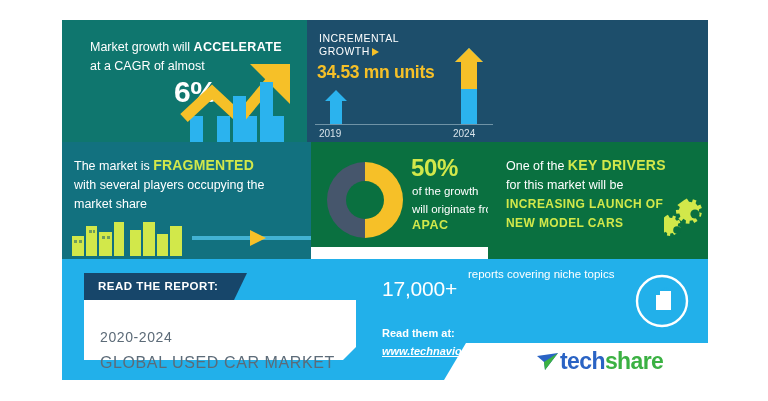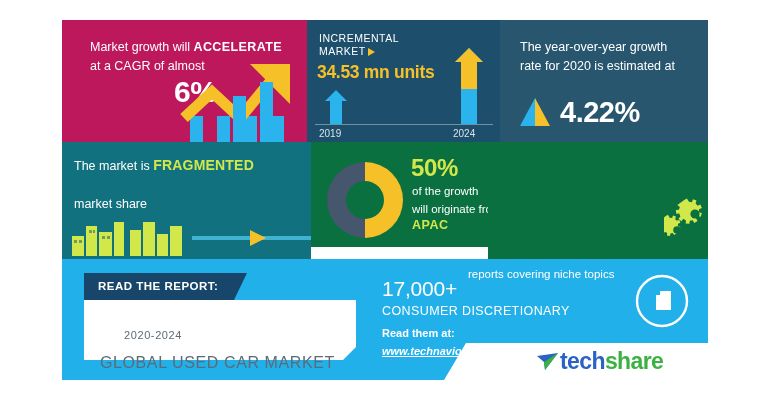--- a/index.html
+++ b/index.html
@@ -2,21 +2,21 @@
 <html><head>
 <meta charset="utf-8">
 <style>
   html,body{margin:0;padding:0;background:#ffffff;}
   body{width:768px;height:401px;overflow:hidden;font-family:"Liberation Sans",sans-serif;}
 
   .frame{position:absolute;left:62px;top:20px;width:646px;height:360px;overflow:hidden;}
 
   
   .row1{position:absolute;left:0;top:0;width:646px;height:122px;background:#1d4e6b;}
-  .r1-a{position:absolute;left:0;top:0;width:245px;height:137px;background:#be185d;overflow:hidden;}
+  .r1-a{position:absolute;left:0;top:0;width:245px;height:137px;background:#0f766e;overflow:hidden;}
   .r1-b{position:absolute;left:245px;top:0;width:193px;height:122px;background:#1d4e6b;overflow:hidden;}
   .r1-c{position:absolute;left:438px;top:0;width:208px;height:122px;background:#28566e;overflow:hidden;}
 
   .txt-w{color:#ffffff;font-size:12.5px;line-height:19px;}
   .txt-w b{font-weight:bold;letter-spacing:.4px;}
 
   .cagr-text{position:absolute;left:28px;top:18px;width:215px;}
   .pct6{position:absolute;left:112px;top:55px;font-size:30px;font-weight:bold;color:#ffffff;letter-spacing:-.5px;}
 
   
@@ -65,21 +65,21 @@
   .row3{position:absolute;left:0;top:239px;width:646px;height:121px;background:#22b0ea;}
   .row3 .dots{position:absolute;left:0;top:0;width:646px;height:121px;
      background-image:radial-gradient(#ffffff 0.6px, transparent 0.7px);
      background-size:4px 4px;opacity:.14;}
   .rtr-tab{position:absolute;left:22px;top:14px;width:150px;height:27px;background:#17466a;}
   .rtr-tab:after{content:"";position:absolute;right:-13px;top:0;width:0;height:0;border-top:27px solid #17466a;border-right:13px solid transparent;}
   .rtr-label{position:absolute;left:14px;top:7px;color:#ffffff;font-size:11.5px;font-weight:bold;letter-spacing:.5px;}
   .rtr-card{position:absolute;left:22px;top:41px;width:272px;height:60px;background:#ffffff;}
   .rtr-card:after{content:"";position:absolute;right:0;bottom:0;width:0;height:0;border-bottom:13px solid #22b0ea;border-left:13px solid transparent;}
   .rtr-t1{position:absolute;left:16px;top:14px;color:#5c6b78;font-size:16px;letter-spacing:.6px;margin-top:40px;}
-  .rtr-t2{position:absolute;left:16px;top:29px;color:#5c6b78;font-size:11px;letter-spacing:.6px;margin-left:24px;}
+  .rtr-t2{position:absolute;left:16px;top:29px;color:#5c6b78;font-size:14px;letter-spacing:.6px;}
 
   .rc-num{position:absolute;left:320px;top:18px;font-size:21px;font-weight:normal;color:#ffffff;letter-spacing:-.2px;}
   .rc-rep{position:absolute;left:406px;top:9px;color:#ffffff;font-size:11.5px;}
   .rc-cat{position:absolute;left:320px;top:45px;color:#ffffff;font-size:12.5px;letter-spacing:.4px;}
   .rc-read{position:absolute;left:320px;top:68px;color:#ffffff;font-size:11px;font-weight:bold;}
   .rc-url{position:absolute;left:320px;top:86px;color:#ffffff;font-size:11px;font-style:italic;font-weight:bold;text-decoration:underline;}
   .bagcircle{position:absolute;left:572px;top:14px;}
 
   .logowrap{position:absolute;left:404px;top:84px;width:242px;height:37px;background:#ffffff;}
   .logowrap:before{content:"";position:absolute;left:-22px;top:0;width:0;height:0;border-bottom:37px solid #ffffff;border-left:22px solid transparent;}
@@ -116,56 +116,45 @@
         <rect x="2" y="0" width="13" height="60" fill="#2bb3ee"></rect>
       </svg>
       <svg style="position:absolute;left:169px;top:76px" width="26" height="46">
         <rect x="2" y="0" width="13" height="46" fill="#2bb3ee"></rect>
       </svg>
     </div>
 
     <div class="r1-b">
       <div class="ig-title">
         <span>INCREMENTAL</span><br>
-        <span>MARKET</span><span class="ig-tri"></span>
+        <span>GROWTH</span><span class="ig-tri"></span>
       </div>
       <div class="ig-val">34.53 mn units</div>
 
       <svg class="col2019" width="24" height="34">
         <polygon points="11,0 22,11 17,11 17,34 5,34 5,11 0,11" fill="#2bb3ee"></polygon>
       </svg>
       <svg class="col2024" width="30" height="76">
         <polygon points="14,0 28,14 22,14 22,76 6,76 6,14 0,14" fill="#2bb3ee"></polygon>
         <polygon points="14,0 28,14 22,14 22,41 6,41 6,14 0,14" fill="#f6c028"></polygon>
       </svg>
 
       <div class="ig-axis"></div>
       <div class="ig-2019">2019</div>
       <div class="ig-2024">2024</div>
     </div>
 
-    <div class="r1-c">
-      <div class="yoy-text txt-w">
-        <span>The year-over-year growth</span><br>
-        <span>rate for 2020 is estimated at</span>
-      </div>
-      <svg class="yoy-tri" width="34" height="28">
-        <polygon points="17,0 2,28 17,28" fill="#2bb3ee"></polygon>
-        <polygon points="17,0 32,28 17,28" fill="#f6c028"></polygon>
-      </svg>
-      <div class="yoy-val">4.22%</div>
-    </div>
   </div>
 
   <div class="row2">
 
     <div class="r2-a">
       <div class="frag-text">
         <span>The market is </span><span class="hl">FRAGMENTED</span><br>
-        <br>
+        <span>with several players occupying the</span><br>
         <span>market share</span>
       </div>
       <svg style="position:absolute;left:2px;top:68px" width="250" height="49">
         <g fill="#d2e84a">
           <rect x="8" y="26" width="12" height="20"></rect>
             <rect x="22" y="16" width="11" height="30"></rect>
           <rect x="35" y="22" width="13" height="24"></rect>
             <rect x="50" y="12" width="10" height="34"></rect>
           <rect x="66" y="20" width="11" height="26"></rect>
             <rect x="79" y="12" width="12" height="34"></rect>
@@ -210,20 +199,26 @@
       </svg>
       <div class="d50">50%</div>
       <div class="dsub">
         <span>of the growth</span><br>
         <span>will originate from</span>
       </div>
       <div class="dapac">APAC</div>
     </div>
 
     <div class="r2-c">
+      <div class="kd-text">
+        <span>One of the </span><span class="hl">KEY DRIVERS</span><br>
+        <span>for this market will be</span><br>
+        <span class="hl2">INCREASING LAUNCH OF</span><br>
+        <span class="hl2">NEW MODEL CARS</span>
+      </div>
       <svg style="position:absolute;left:176px;top:56px" width="48" height="50">
         <g fill="#d2e84a">
           <path d="M32 6 l3.2 -1.8 2.6 4.1 3.6 .5 1.2 -3.6 4.4 1.4 -1.2 3.6 2.4 2.8 3.5 -1.5 1.8 4.3 -3.5 1.5 -.2 3.7 3.6 1 -1.1 4.5 -3.7 -1 -2.3 2.9 1.9 3.2 -4 2.4 -1.9 -3.2 -3.6 .7 -.4 3.7 -4.6 -.5 .4 -3.7 -3.2 -1.9 -2.4 2.9 -3.6 -3 2.4 -2.9 -1.3 -3.5 -3.7 .4 -.5 -4.6 3.7 -.4 1.1 -3.5 -3 -2.2z" transform="translate(-6,-3) scale(0.82)"></path>
           <circle cx="31" cy="16" r="4.6" fill="#0a7040"></circle>
         </g>
         <g fill="#d2e84a">
           <path d="M32 6 l3.2 -1.8 2.6 4.1 3.6 .5 1.2 -3.6 4.4 1.4 -1.2 3.6 2.4 2.8 3.5 -1.5 1.8 4.3 -3.5 1.5 -.2 3.7 3.6 1 -1.1 4.5 -3.7 -1 -2.3 2.9 1.9 3.2 -4 2.4 -1.9 -3.2 -3.6 .7 -.4 3.7 -4.6 -.5 .4 -3.7 -3.2 -1.9 -2.4 2.9 -3.6 -3 2.4 -2.9 -1.3 -3.5 -3.7 .4 -.5 -4.6 3.7 -.4 1.1 -3.5 -3 -2.2z" transform="translate(-20,14) scale(0.68)"></path>
           <circle cx="13" cy="32" r="3.8" fill="#0a7040"></circle>
         </g>
       </svg>
@@ -237,21 +232,20 @@
       <div class="rtr-label">READ THE REPORT:</div>
     </div>
 
     <div class="rtr-card">
       <div class="rtr-t1">GLOBAL USED CAR MARKET</div>
       <div class="rtr-t2">2020-2024</div>
     </div>
 
     <div class="rc-num">17,000+</div>
     <div class="rc-rep">reports covering niche topics</div>
-    <div class="rc-cat">CONSUMER DISCRETIONARY</div>
     <div class="rc-read">Read them at:</div>
     <div class="rc-url">www.technavio.com</div>
 
     <svg class="bagcircle" width="56" height="56">
       <circle cx="28" cy="28" r="25" fill="none" stroke="#ffffff" stroke-width="2.4"></circle>
       <path d="M22 22 h11 v15 h-11 z" fill="#ffffff"></path>
       <path d="M26 18 h11 v19 h-11 z" fill="#ffffff"></path>
       <path d="M28.5 18 a3 3 0 0 1 6 0" fill="none" stroke="#22b0ea" stroke-width="1.4"></path>
     </svg>
 

